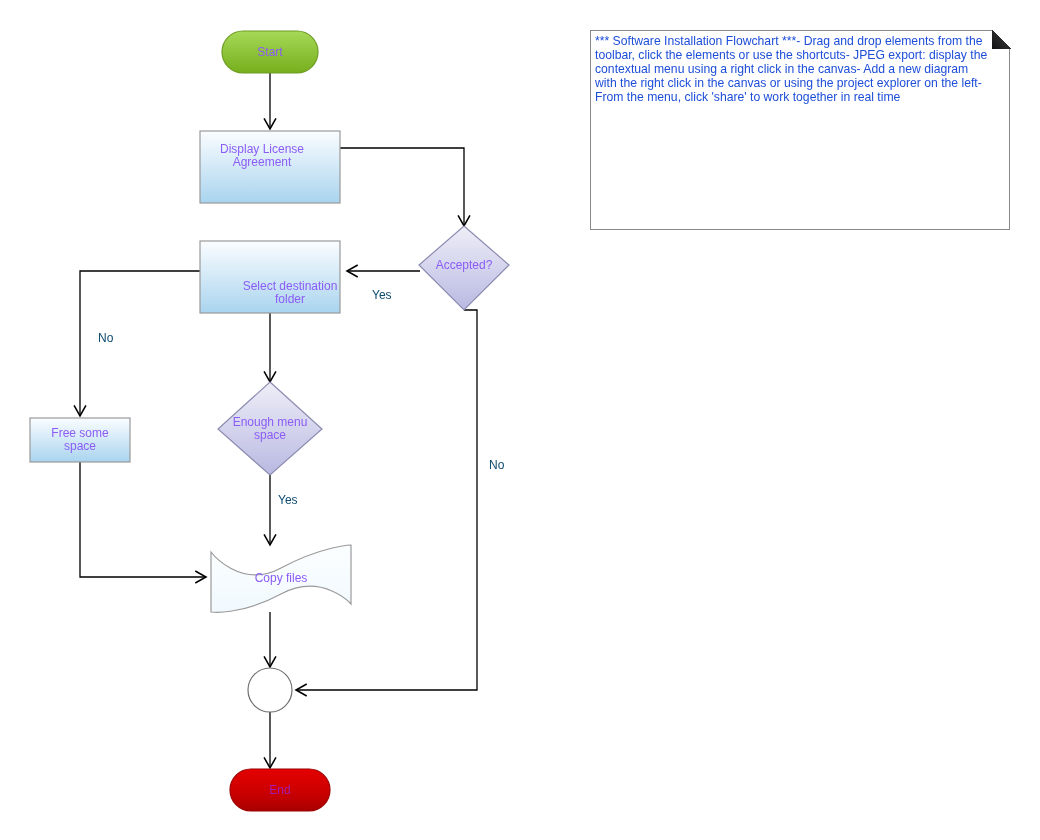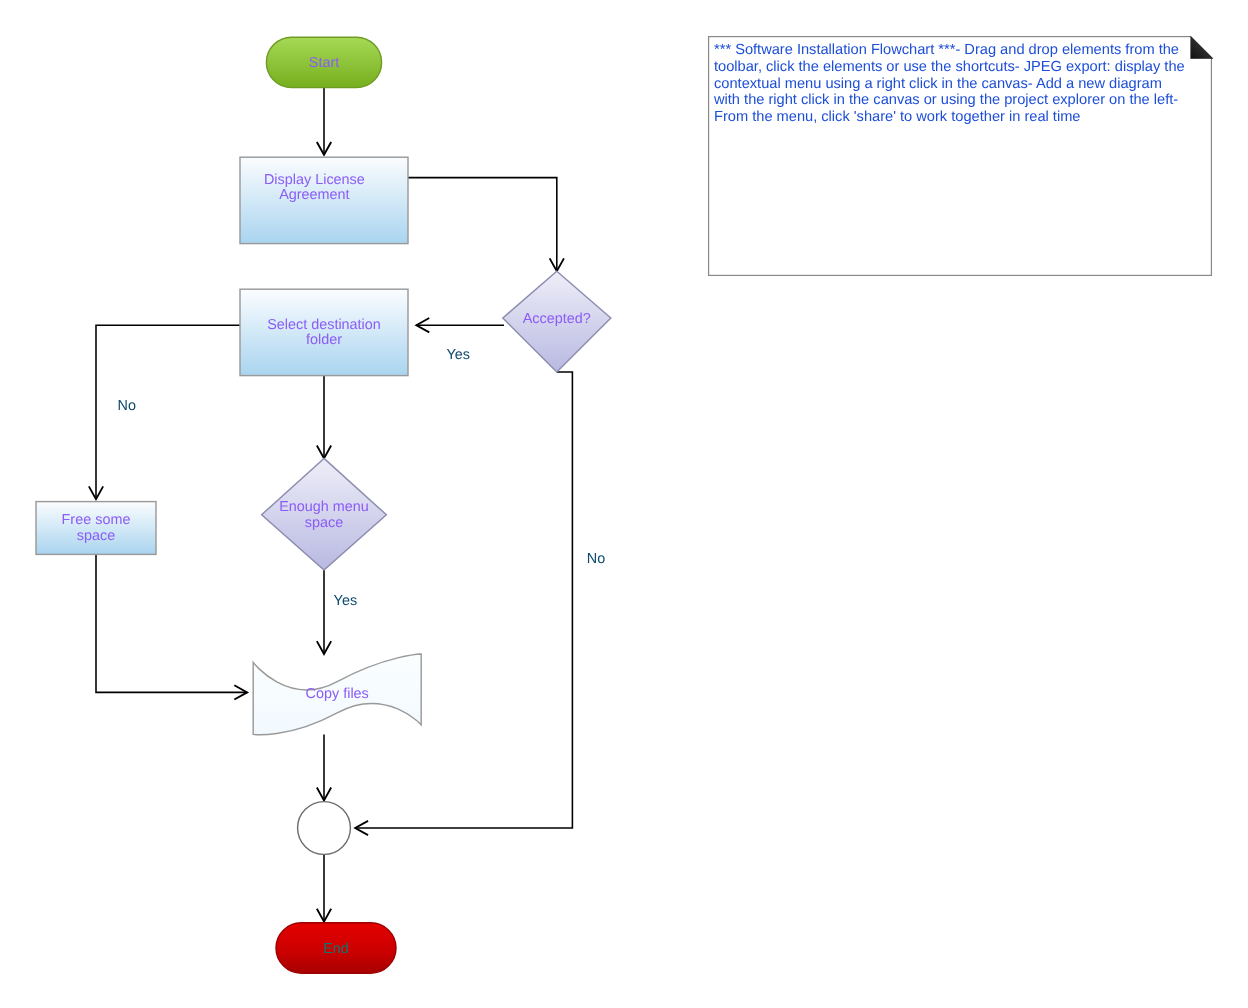--- a/index.html
+++ b/index.html
@@ -184,32 +184,32 @@
   </g>
 </svg>
 
 <div class="node-label" style="left:222px; top:31px; width:96px; height:42px;">Start</div>
 
 <div class="node-label" style="left:200px; top:120px; width:124px; height:72px;">Display License
 Agreement</div>
 
 <div class="node-label" style="left:419px; top:245px; width:90px; height:40px;">Accepted?</div>
 
-<div class="node-label" style="left:200px; top:241px; width:140px; height:72px;">Select destination
+<div class="node-label" style="left:200px; top:257px; width:140px; height:72px;padding-left:20px;">Select destination
 folder</div>
 
 <div class="node-label" style="left:218px; top:409px; width:104px; height:40px;">Enough menu
 space</div>
 
 <div class="node-label" style="left:30px; top:418px; width:100px; height:44px;border-radius:21px;">Free some
 space</div>
 
 <div class="node-label" style="left:216px; top:558px; width:130px; height:40px;">Copy files</div>
 
-<div class="node-label" style="left:230px; top:769px; width:100px; height:42px; color:#0f766e;">End</div>
+<div class="node-label" style="left:230px; top:769px; width:100px; height:42px; color:#a21caf;">End</div>
 
 <div class="edge-label" style="left:372px; top:289px;">Yes</div>
 
 <div class="edge-label" style="left:489px; top:459px;">No</div>
 
 <div class="edge-label" style="left:98px; top:332px;">No</div>
 
 <div class="edge-label" style="left:278px; top:494px;">Yes</div>
 
 <div class="note-box"></div>

